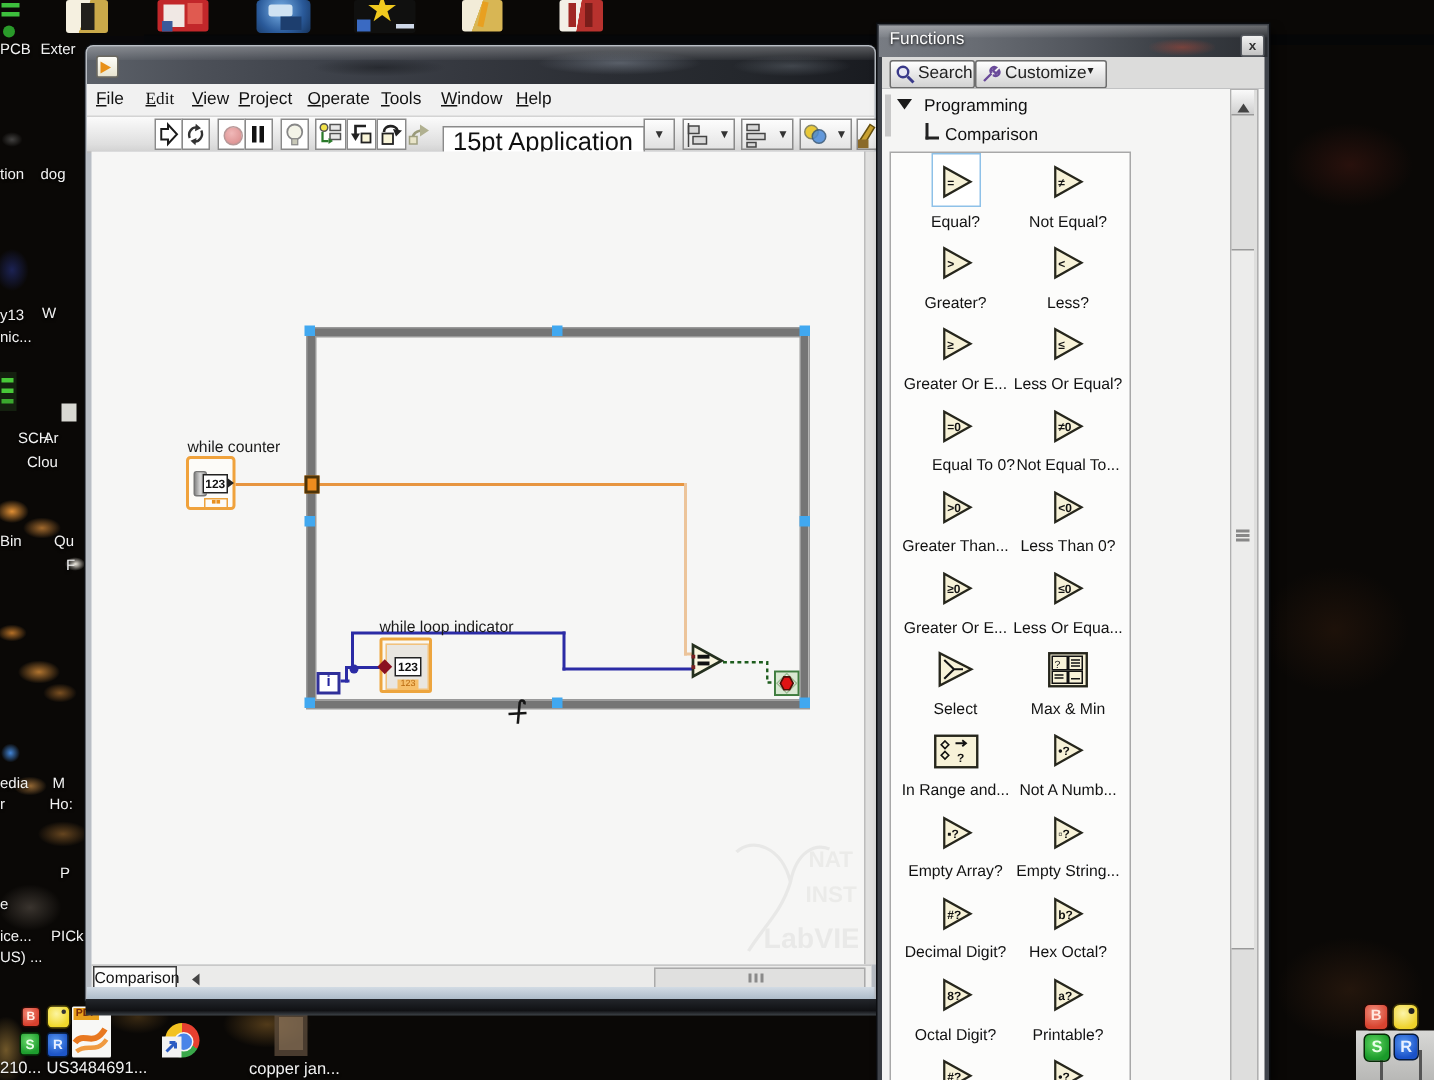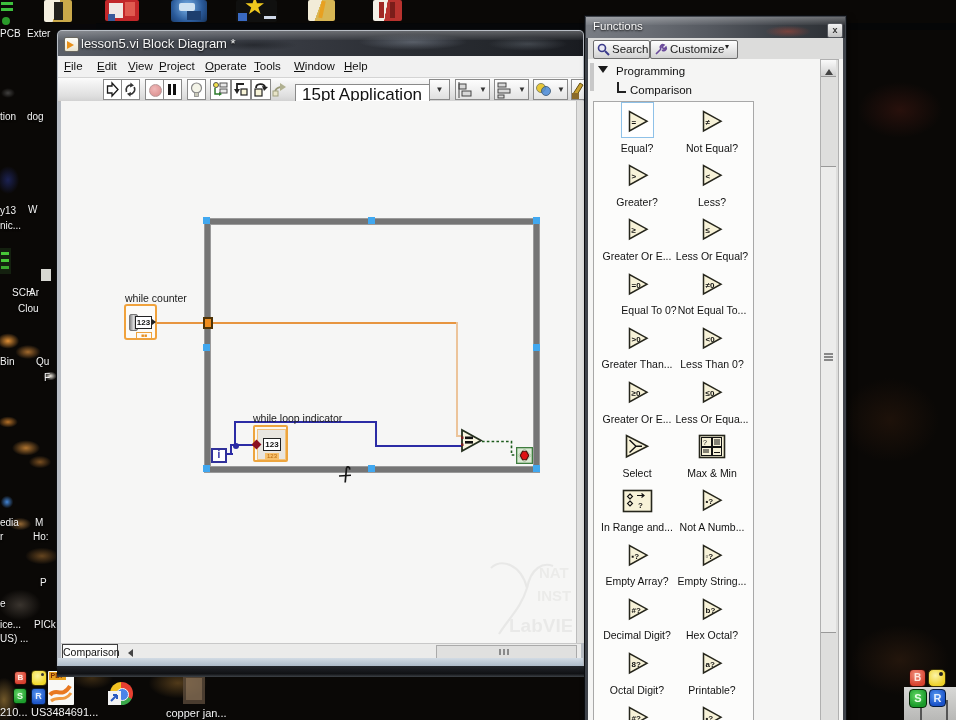--- a/index.html
+++ b/index.html
@@ -138,26 +138,25 @@
   <div class="abs" style="left:0;top:0;width:527px;height:637px;border-radius:5px 5px 0 0;background:#b9bec5;box-shadow:0 0 0 1px #0d0f12;"></div>
 
   <div class="abs" style="left:1px;top:1px;width:525px;height:25px;border-radius:4px 4px 0 0;background:linear-gradient(90deg,#5c6169 0%,#4c5058 14%,#3e424a 30%,#35383f 48%,#2b2e34 66%,#24272c 84%,#191b20 100%);">
     <div class="abs" style="left:0;top:0;width:525px;height:9px;border-radius:4px 4px 0 0;background:linear-gradient(rgba(255,255,255,.28),rgba(255,255,255,.04));"></div>
     <div class="abs" style="left:300px;top:3px;width:110px;height:16px;background:radial-gradient(ellipse,rgba(160,170,185,.4),rgba(0,0,0,0) 70%);"></div>
     <div class="abs" style="left:430px;top:6px;width:80px;height:14px;background:radial-gradient(ellipse,rgba(140,150,160,.3),rgba(0,0,0,0) 70%);"></div>
     <div class="abs" style="left:150px;top:8px;width:90px;height:12px;background:radial-gradient(ellipse,rgba(20,22,26,.5),rgba(0,0,0,0) 70%);"></div>
     <div class="abs" style="left:6px;top:6px;width:13px;height:13px;background:linear-gradient(#fdfdf8,#e8e4d0);border:1px solid #6a6860;border-radius:2px;">
       <div class="abs" style="left:2px;top:3px;width:0;height:0;border:4px solid transparent;border-left:7px solid #e89018;"></div>
       </div>
-    <div class="abs" style="left:23px;top:0;height:25px;line-height:26px;color:#f5f5f5;font-size:13px;text-shadow:0 1px 2px #000;">lesson5.vi Block Diagram *</div>
   </div>
 
   <div class="abs" style="left:1px;top:26px;width:525px;height:21px;background:#f1f1f1;border-bottom:1px solid #d4d4d4;color:#111;font-size:11.5px;">
     <span class="abs" style="left:6px;top:4px;"><u>F</u>ile</span>
-    <span class="abs" style="left:39px;top:4px;"><u>E</u>dit</span>
+    <span class="abs" style="left:39px;top:4px;font-family:Liberation Serif, serif;"><u>E</u>dit</span>
     <span class="abs" style="left:70px;top:4px;"><u>V</u>iew</span>
     <span class="abs" style="left:101px;top:4px;"><u>P</u>roject</span>
     <span class="abs" style="left:147px;top:4px;"><u>O</u>perate</span>
     <span class="abs" style="left:196px;top:4px;"><u>T</u>ools</span>
     <span class="abs" style="left:236px;top:4px;"><u>W</u>indow</span>
     <span class="abs" style="left:286px;top:4px;"><u>H</u>elp</span>
   </div>
 
   <div class="abs" id="toolbar" style="left:1px;top:48px;width:525px;height:23px;background:linear-gradient(#fbfbfb,#dedede 80%,#d2d2d2);border-bottom:1px solid #bdbdbd;">
 

